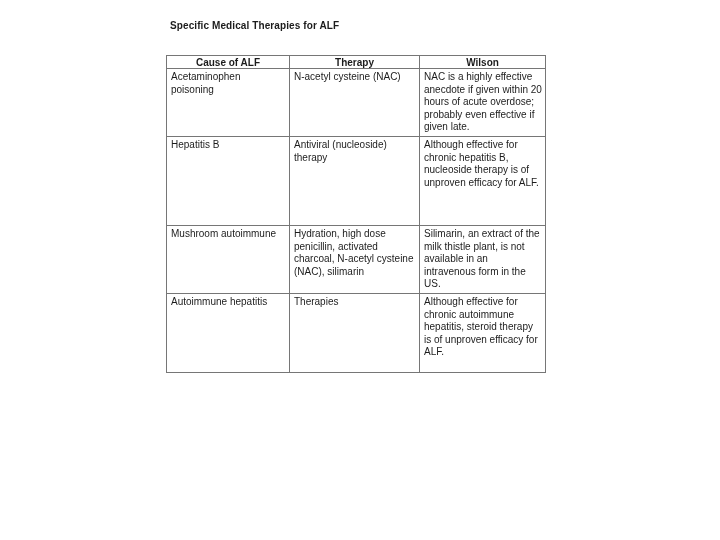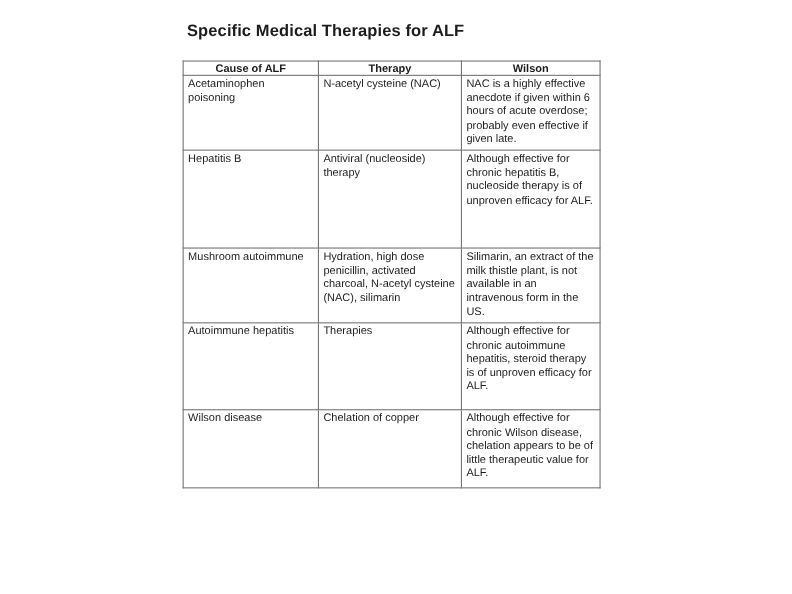--- a/index.html
+++ b/index.html
@@ -17,21 +17,21 @@
   }
   .slide {
     position: absolute;
     inset: 0;
     background: #ffffff;
   }
   .doc-title {
     position: absolute;
     left: 170px;
     top: 20px;
-    font-size: 15px;
+    font-size: 10px;
     font-weight: bold;
     letter-spacing: 0.1px;
     white-space: nowrap;
   }
   table.med-table {
     position: absolute;
     left: 166px;
     top: 55px;
     width: 379px;
     border-collapse: collapse;
@@ -80,38 +80,33 @@
       <tr>
         <th>Cause of ALF</th>
         <th>Therapy</th>
         <th>Wilson</th>
       </tr>
     </thead>
     <tbody>
       <tr class="row-h1">
         <td>Acetaminophen poisoning</td>
         <td>N-acetyl cysteine (NAC)</td>
-        <td>NAC is a highly effective anecdote if given within 6 hours of acute overdose; probably even effective if given late.</td>
+        <td>NAC is a highly effective anecdote if given within 20 hours of acute overdose; probably even effective if given late.</td>
       </tr>
       <tr class="row-h3">
         <td>Hepatitis B</td>
         <td>Antiviral (nucleoside) therapy</td>
         <td>Although effective for chronic hepatitis B, nucleoside therapy is of unproven efficacy for ALF.</td>
       </tr>
       <tr class="row-h4">
         <td>Mushroom autoimmune</td>
         <td>Hydration, high dose penicillin, activated charcoal, N-acetyl cysteine (NAC), silimarin</td>
         <td>Silimarin, an extract of the milk thistle plant, is not available in an intravenous form in the US.</td>
       </tr>
       <tr class="row-h5">
         <td>Autoimmune hepatitis</td>
         <td>Therapies</td>
         <td>Although effective for chronic autoimmune hepatitis, steroid therapy is of unproven efficacy for ALF.</td>
       </tr>
-      <tr class="row-h6">
-        <td>Wilson disease</td>
-        <td>Chelation of copper</td>
-        <td>Although effective for chronic Wilson disease, chelation appears to be of little therapeutic value for ALF.</td>
-      </tr>
     </tbody>
   </table>
 
 </div>
 
 </body></html>

